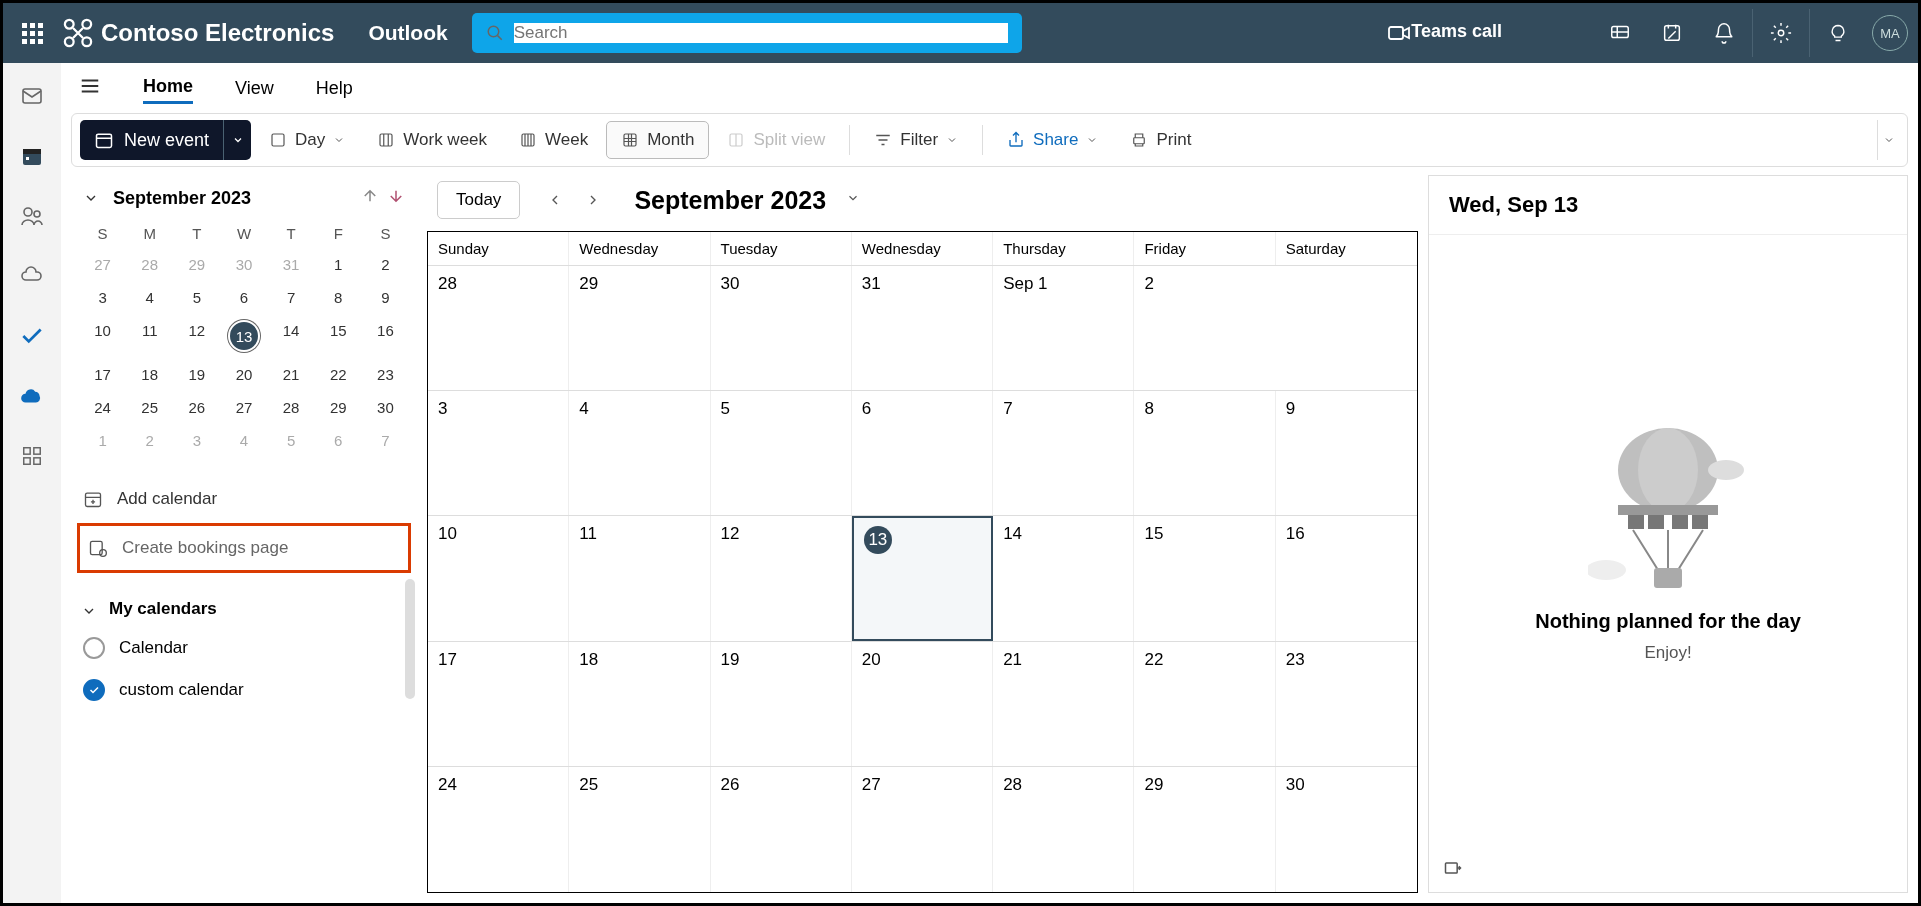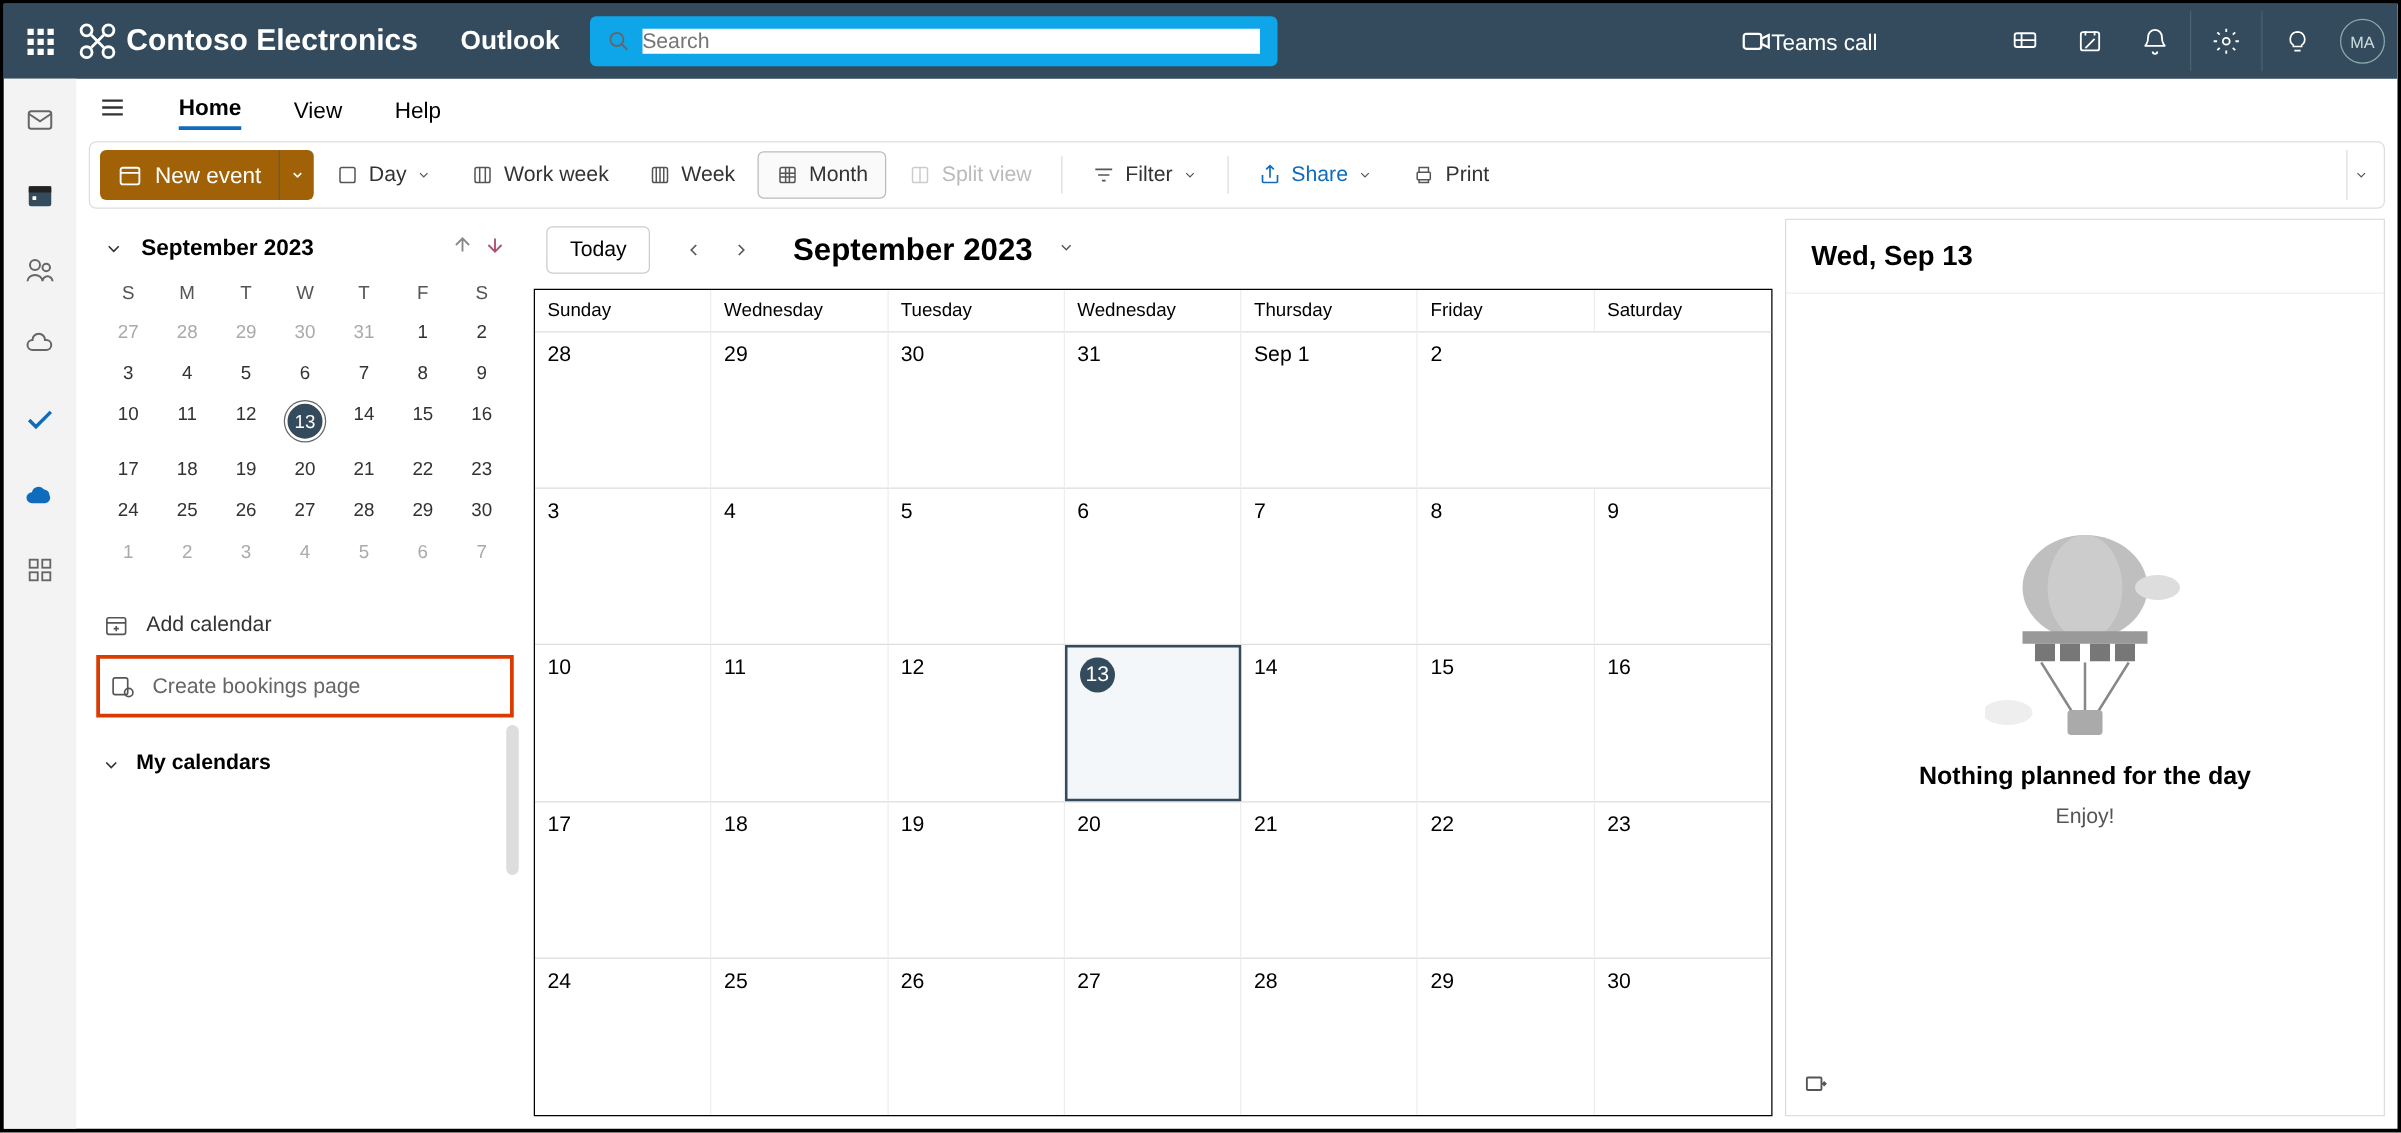--- a/index.html
+++ b/index.html
@@ -12,41 +12,41 @@
 .dots9 span { background: #fff; width: 5px; height: 5px; }
 .logo { display: flex; align-items: center; margin-left: 12px; }
 .logo-icon { width: 30px; height: 30px; margin-right: 8px; }
 .org-name { font-size: 24px; font-weight: 600; }
 .app-name { font-size: 21px; font-weight: 600; margin-left: 34px; }
 .search { margin-left: 24px; width: 550px; height: 40px; background: #0ea5e9; border-radius: 5px; display: flex; align-items: center; padding: 0 14px; }
 .search svg { width: 18px; height: 18px; stroke: #666; }
 .search input { border: none; outline: none; font-size: 17px; margin-left: 10px; width: 100%; color: #333; }
 .topbar-right { margin-left: auto; display: flex; align-items: center; gap: 4px; }
 .top-icon { width: 48px; height: 48px; display: flex; align-items: center; justify-content: center; cursor: pointer; }
-.teams-zone { display: flex; align-items: flex-end; margin-right: 90px; }
+.teams-zone { display: flex; align-items: flex-start; margin-right: 90px; font-weight: bold; }
 .teams-call { font-size: 18px; }
 .avatar { width: 36px; height: 36px; border-radius: 50%; border: 1px solid #8aa; display: flex; align-items: center; justify-content: center; font-size: 13px; color: #cdd; margin-left: 6px; }
 .sep-line { width: 1px; height: 48px; background: #4a6272; }
 
 
 .main { display: flex; height: calc(100% - 60px); }
 .rail { width: 58px; background: #f3f3f3; display: flex; flex-direction: column; align-items: center; padding-top: 20px; gap: 34px; }
 .rail-item { width: 26px; height: 26px; display: flex; align-items: center; justify-content: center; cursor: pointer; }
 
 .content { flex: 1; display: flex; flex-direction: column; }
 
 
 .tabs { height: 50px; display: flex; align-items: center; padding: 0 18px; gap: 42px; }
 .ham { cursor: pointer; }
 .tab { font-size: 18px; cursor: pointer; padding: 4px 0; }
 .tab.active { font-weight: 600; border-bottom: 3px solid #0f6cbd; }
 
 
 .toolbar { height: 54px; border: 1px solid #ddd; border-radius: 6px; margin: 0 10px 8px 10px; display: flex; align-items: center; padding: 0 8px; gap: 4px; }
-.new-event { height: 40px; background: #a16207; color: #fff; display: flex; align-items: center; border-radius: 5px; overflow: hidden; }
+.new-event { height: 40px; background: #0f172a; color: #fff; display: flex; align-items: center; border-radius: 5px; overflow: hidden; }
 .new-event-main { display: flex; align-items: center; padding: 0 14px; gap: 10px; cursor: pointer; }
 .new-event-cv { width: 28px; display: flex; align-items: center; justify-content: center; border-left: 1px solid #4a6272; height: 100%; cursor: pointer; }
 .tool-btn { height: 38px; display: flex; align-items: center; gap: 8px; padding: 0 14px; border-radius: 5px; cursor: pointer; font-size: 17px; color: #333; }
 .tool-btn.active { border: 1px solid #bbb; background: #fafafa; }
 .tool-btn.disabled { color: #bbb; }
 .tool-sep { width: 1px; height: 30px; background: #ddd; margin: 0 6px; }
 .share-txt { color: #0f6cbd; }
 .toolbar-end { margin-left: auto; width: 22px; height: 40px; display: flex; align-items: center; justify-content: center; border-left: 1px solid #ddd; cursor: pointer; }
 
 
@@ -426,20 +426,34 @@
           </div>
         </div>
         <div class="cal-list-wrap">
           <div class="scroll-hint"></div>
           <div class="cal-group-head" style="margin-top:12px">
             <svg width="16" height="16" viewBox="0 0 24 24" fill="none" stroke="#333" stroke-width="2">
                 <path d="M6 9l6 6 6-6"></path>
               </svg>
             <span>My calendars</span>
           </div>
+          <div id="cal-items">
+              <div class="cal-item">
+                <div class="cal-check"></div>
+                <span>Calendar</span>
+              </div>
+              <div class="cal-item">
+                <div class="cal-check checked">
+                  <svg width="12" height="12" viewBox="0 0 24 24" fill="none" stroke="#fff" stroke-width="3">
+                    <path d="M5 12l5 5L20 7"></path>
+                  </svg>
+                </div>
+                <span>custom calendar</span>
+              </div>
+            </div>
         </div>
       </div>
 
       <div class="cal-main">
         <div class="cal-head">
           <div class="today-btn">Today</div>
           <div class="cal-nav">
             <div class="cal-nav-btn">
                 <svg width="16" height="16" viewBox="0 0 24 24" fill="none" stroke="#555" stroke-width="2">
                   <path d="M15 18l-6-6 6-6"></path>

